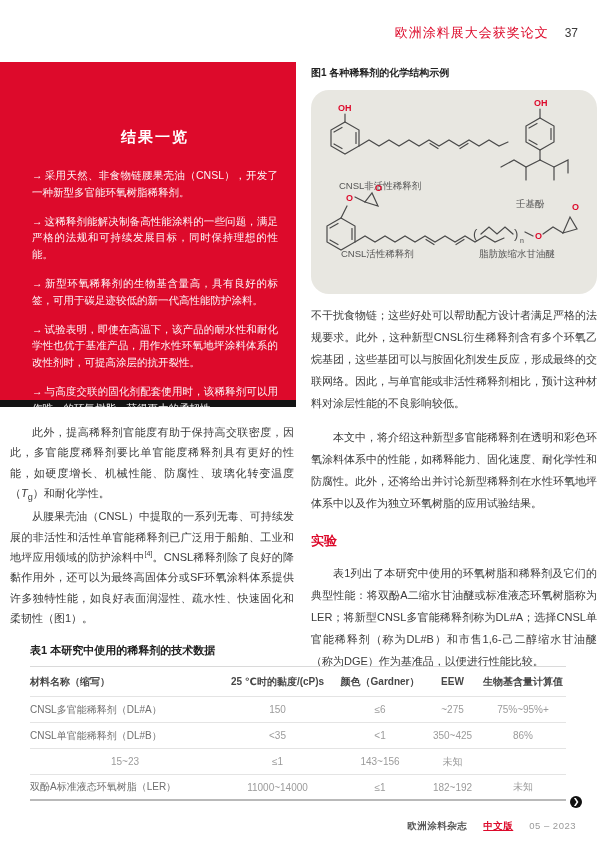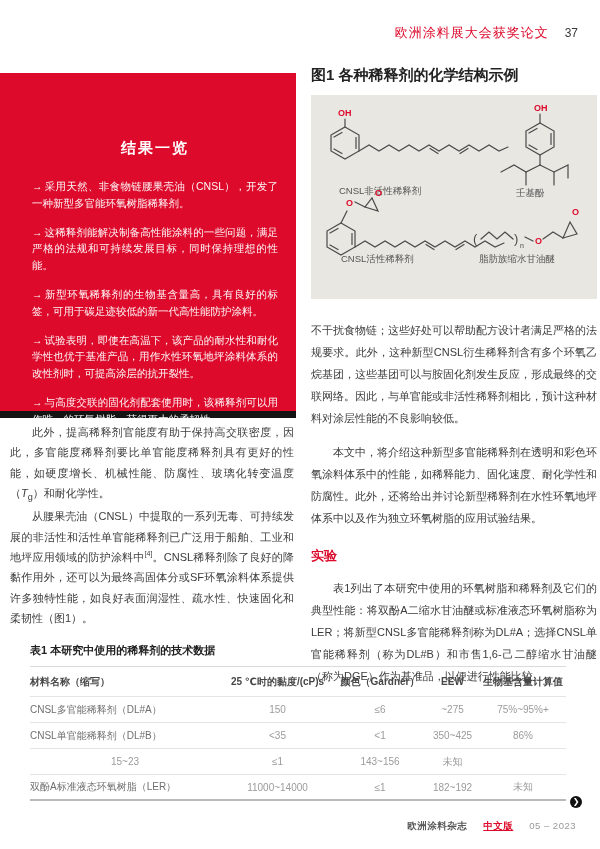--- a/index.html
+++ b/index.html
@@ -15,40 +15,40 @@
     color:var(--ink);
   }
   
   .hdr{position:absolute;top:24px;right:22px;display:flex;align-items:baseline;gap:16px;}
   .hdr .t{color:var(--red);font-weight:normal;font-size:13px;letter-spacing:1px;}
   .hdr .pn{color:#3a3a3a;font-size:12px;}
   
   .rbox{
     position:absolute;left:0;top:62px;width:296px;height:345px;
     background:var(--red);border-bottom:7px solid #141414;
-    color:#fff;padding:66px 18px 0 32px;margin-top:11px;
+    color:#fff;padding:66px 18px 0 32px;
   }
   .rbox .title{text-align:center;font-size:15px;font-weight:bold;letter-spacing:2px;margin-bottom:20px;}
   .rbox .bullet{font-size:10.5px;line-height:1.6;margin-bottom:12px;text-align:justify;color:rgba(255,255,255,.96);}
   .rbox .bullet .arr{margin-right:2px;}
   
   .lcol{position:absolute;left:10px;top:422px;width:284px;font-size:11px;line-height:1.85;text-align:justify;color:var(--ink);}
   .lcol p{text-indent:2em;}
   .lcol sup{font-size:7px;}
   .lcol .tsym{font-style:italic;}
   .rcol{position:absolute;left:311px;top:66px;width:286px;}
-  .figcap{font-size:15px;font-weight:bold;color:#222;}
-  .figbox{position:relative;margin-top:10px;width:286px;height:204px;background:#e8e7e1;}
+  .figcap{font-size:10px;font-weight:bold;color:#222;}
+  .figbox{position:relative;margin-top:10px;width:286px;height:204px;background:#e8e7e1;border-radius:18px;}
   .figbox svg{position:absolute;}
   .flabel{position:absolute;font-size:9.5px;color:#555;}
   .atom{fill:var(--red);font:bold 9px "Liberation Sans","DejaVu Sans",sans-serif;}
   .subn{fill:#4a4a4a;font:7px "Liberation Sans","DejaVu Sans",sans-serif;}
   .par{fill:#4a4a4a;font:13px "Liberation Sans","DejaVu Sans",sans-serif;}
   .rcol .body{font-size:11px;line-height:2.0;text-align:justify;color:var(--ink);margin-top:12px;}
-  .rcol .p1{margin-top:20px;}
+  .rcol .p1{margin-top:10px;}
   .rcol .ind{text-indent:2em;}
   .rcol .sect{color:var(--red);font-size:13px;font-weight:bold;margin:18px 0 10px;}
   
   .tcap{position:absolute;left:30px;top:643px;font-size:11px;font-weight:bold;color:#222;}
   .tbl{position:absolute;left:30px;top:666px;width:536px;border-top:1px solid #dadada;font-size:10px;}
   .trow{display:grid;grid-template-columns:190px 115px 90px 55px 86px;align-items:center;height:26px;border-bottom:1px solid #e4e4e4;}
   .trow.head{height:30px;}
   .trow.last{border-bottom:2px solid #b9b9b9;}
   .trow .c{text-align:center;color:#9b9b9b;}
   .trow .c.name{text-align:left;color:#6f6f6f;}
@@ -108,21 +108,21 @@
       <polygon class="bond" points="47,22 61,30 61,46 47,54 33,46 33,30"></polygon>
       <line class="bond" x1="36" y1="32" x2="44" y2="27.5"></line>
       <line class="bond" x1="58" y1="32.5" x2="58" y2="43.5"></line>
       <line class="bond" x1="44" y1="48.5" x2="36" y2="44"></line>
       <line class="bond" x1="47" y1="54" x2="47" y2="64"></line>
       <polyline class="bond" points="47,64 33,71 21,64 8,71"></polyline>
       <line class="bond" x1="33" y1="71" x2="33" y2="84"></line>
       <polyline class="bond" points="47,64 61,71 61,84"></polyline>
       <polyline class="bond" points="61,71 75,64 75,77"></polyline>
     </svg>
-    <div class="flabel" style="left:205px;top:92px">壬基酚</div>
+    <div class="flabel" style="left:205px;top:108px">壬基酚</div>
 
     <svg style="left:4px;top:94px" width="200" height="90" viewBox="0 0 200 90">
       <line class="bond" x1="26" y1="34" x2="32" y2="22"></line>
       <text class="atom" x="31" y="17">O</text>
       <line class="bond" x1="40" y1="13" x2="50" y2="18"></line>
       <polygon class="bond" points="50,18 63,22 57,9"></polygon>
       <text class="atom" x="60" y="7">O</text>
       <polygon class="bond" points="26,34 40,42 40,58 26,66 12,58 12,42"></polygon>
       <line class="bond" x1="15" y1="44" x2="23" y2="39.5"></line>
       <line class="bond" x1="37" y1="44.5" x2="37" y2="55.5"></line>

